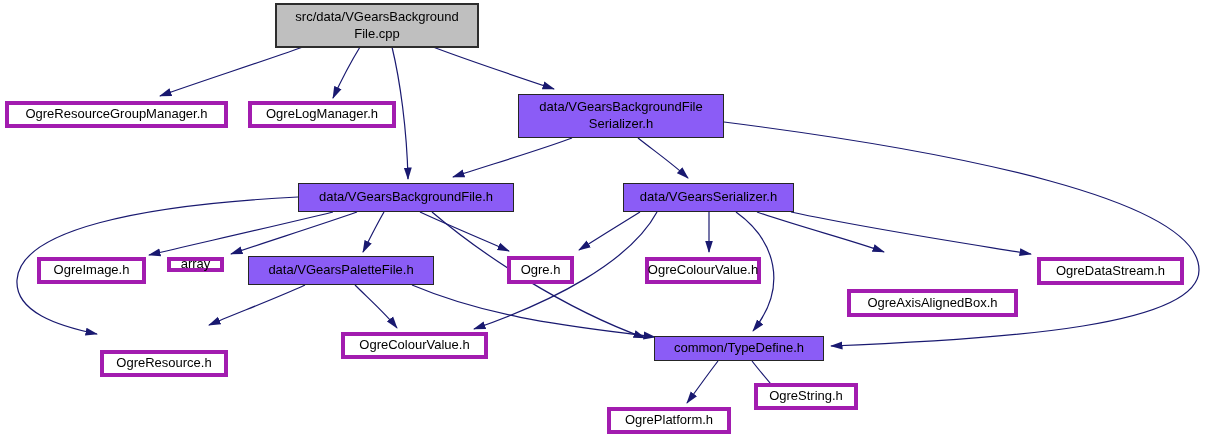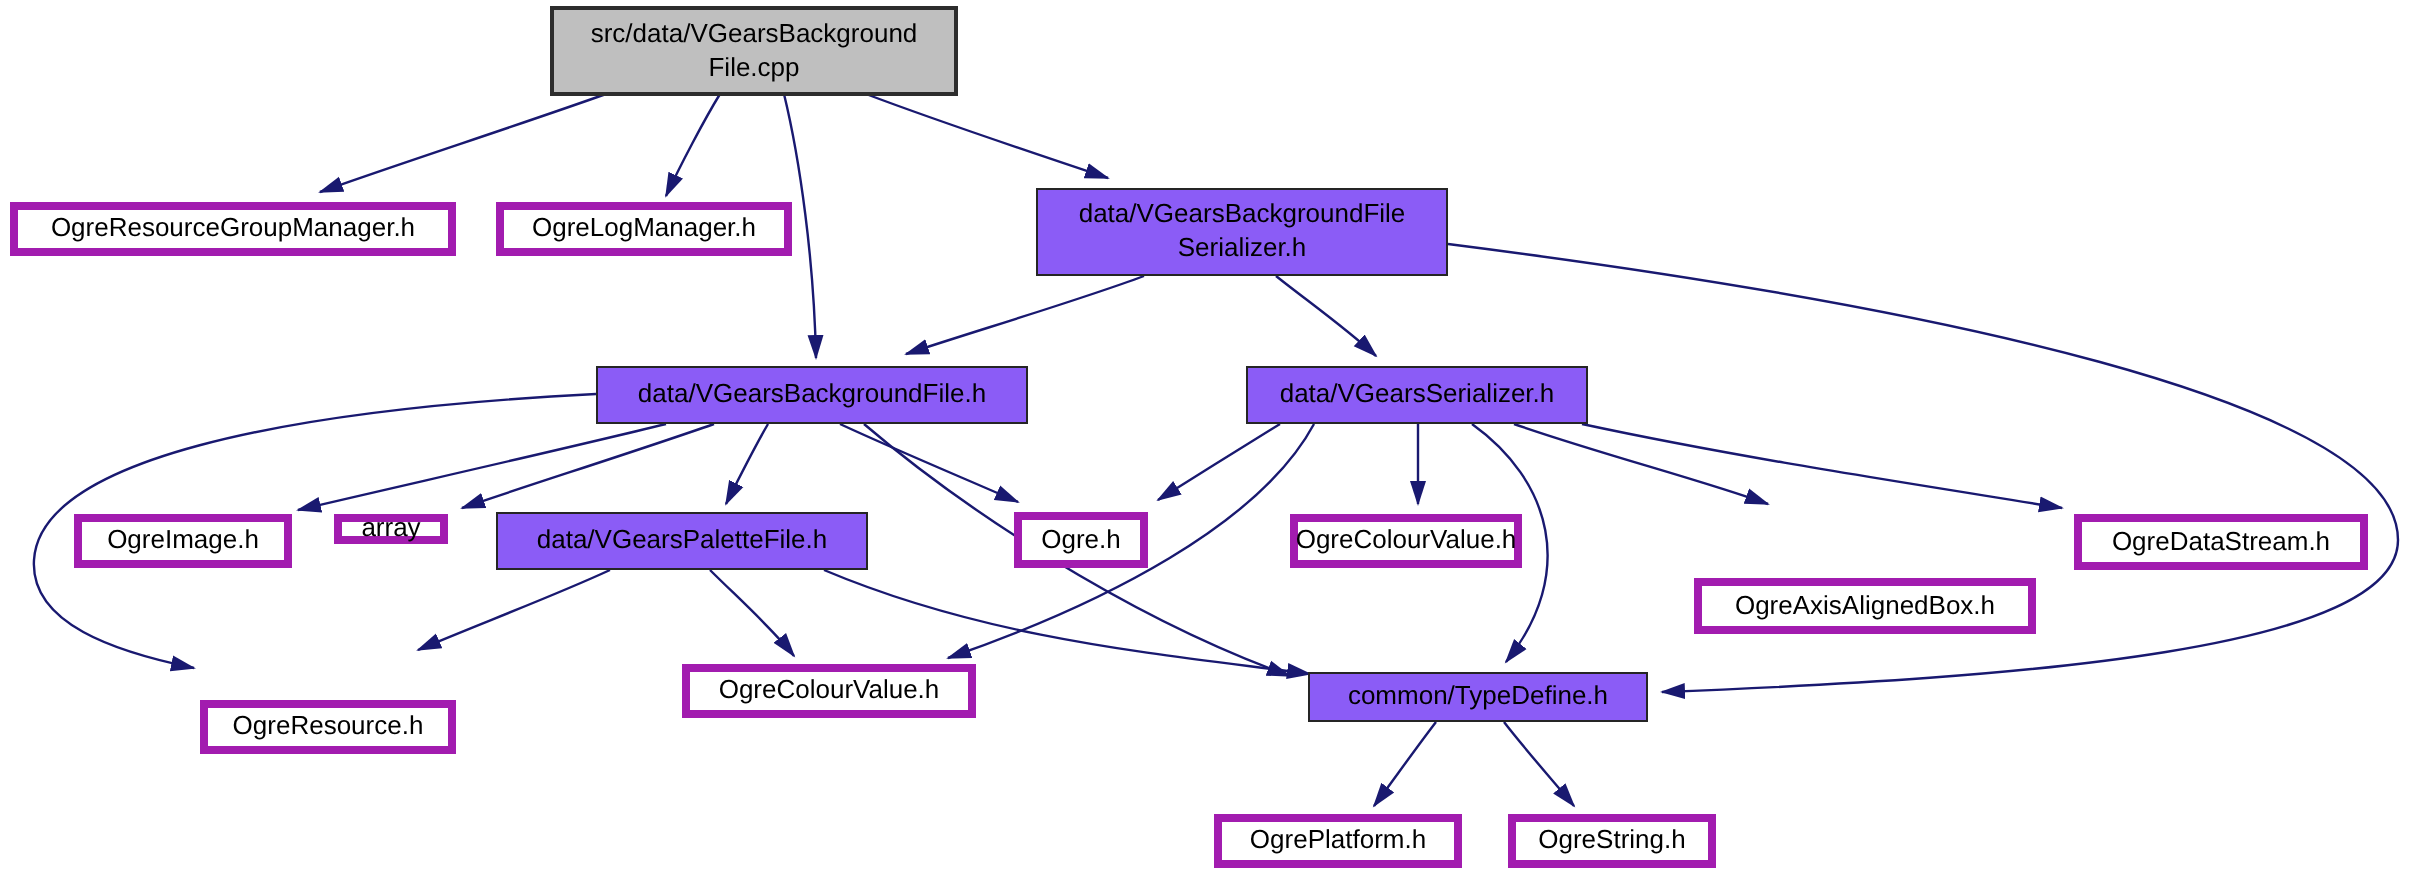--- a/index.html
+++ b/index.html
@@ -78,15 +78,15 @@
       <div class="node external" style="left: 167px; top: 257px; width: 57px; height: 15px;">array</div>
       <div class="node internal" style="left: 248px; top: 256px; width: 186px; height: 29px;">data/VGearsPaletteFile.h</div>
       <div class="node external" style="left: 507px; top: 256px; width: 67px; height: 28px;">Ogre.h</div>
       <div class="node external" style="left: 645px; top: 257px; width: 116px; height: 27px;">OgreColourValue.h</div>
       <div class="node external" style="left: 847px; top: 257px; width: 171px; height: 28px; margin-top: 32px;">OgreAxisAlignedBox.h</div>
       <div class="node external" style="left: 1037px; top: 257px; width: 147px; height: 28px; text-align: right;">OgreDataStream.h</div>
       <div class="node external" style="left: 100px; top: 330px; width: 128px; height: 27px; margin-top: 20px;">OgreResource.h</div>
       <div class="node external" style="left: 341px; top: 332px; width: 147px; height: 27px;">OgreColourValue.h</div>
       <div class="node internal" style="left: 654px; top: 336px; width: 170px; height: 25px;">common/TypeDefine.h</div>
       <div class="node external" style="left: 607px; top: 407px; width: 124px; height: 27px;">OgrePlatform.h</div>
-      <div class="node external" style="left: 754px; top: 407px; width: 104px; height: 27px;">OgreString.h</div>
+      <div class="node external" style="left: 754px; top: 383px; width: 104px; height: 27px;">OgreString.h</div>
     </div>
 </div>
 
 </body></html>

